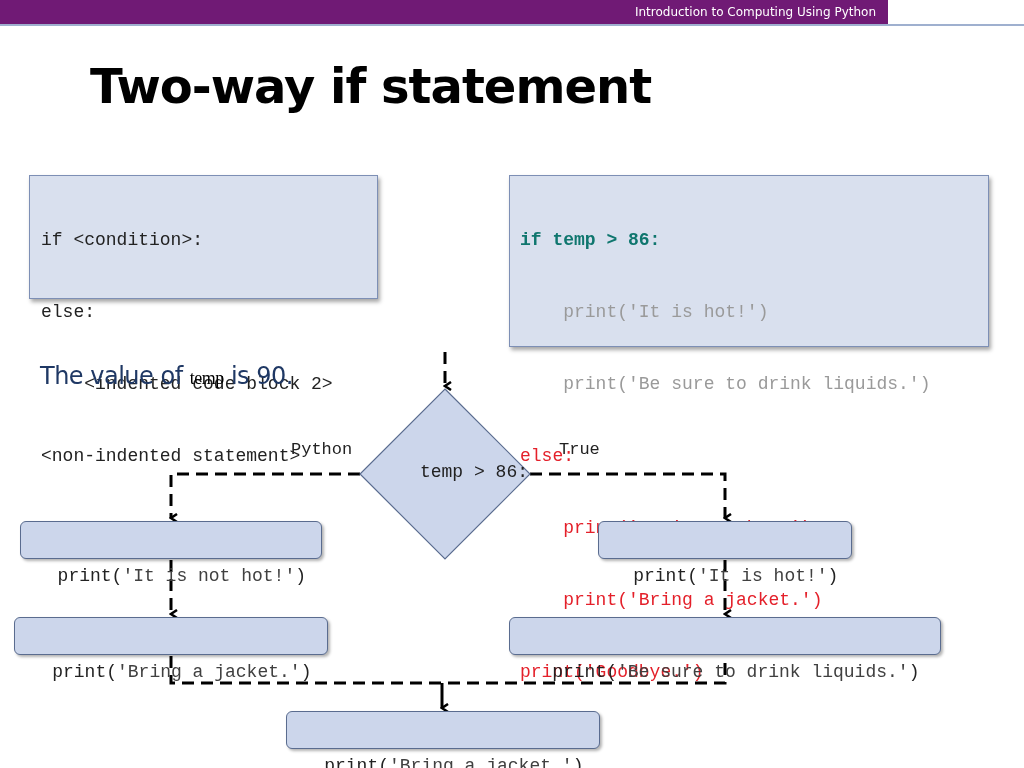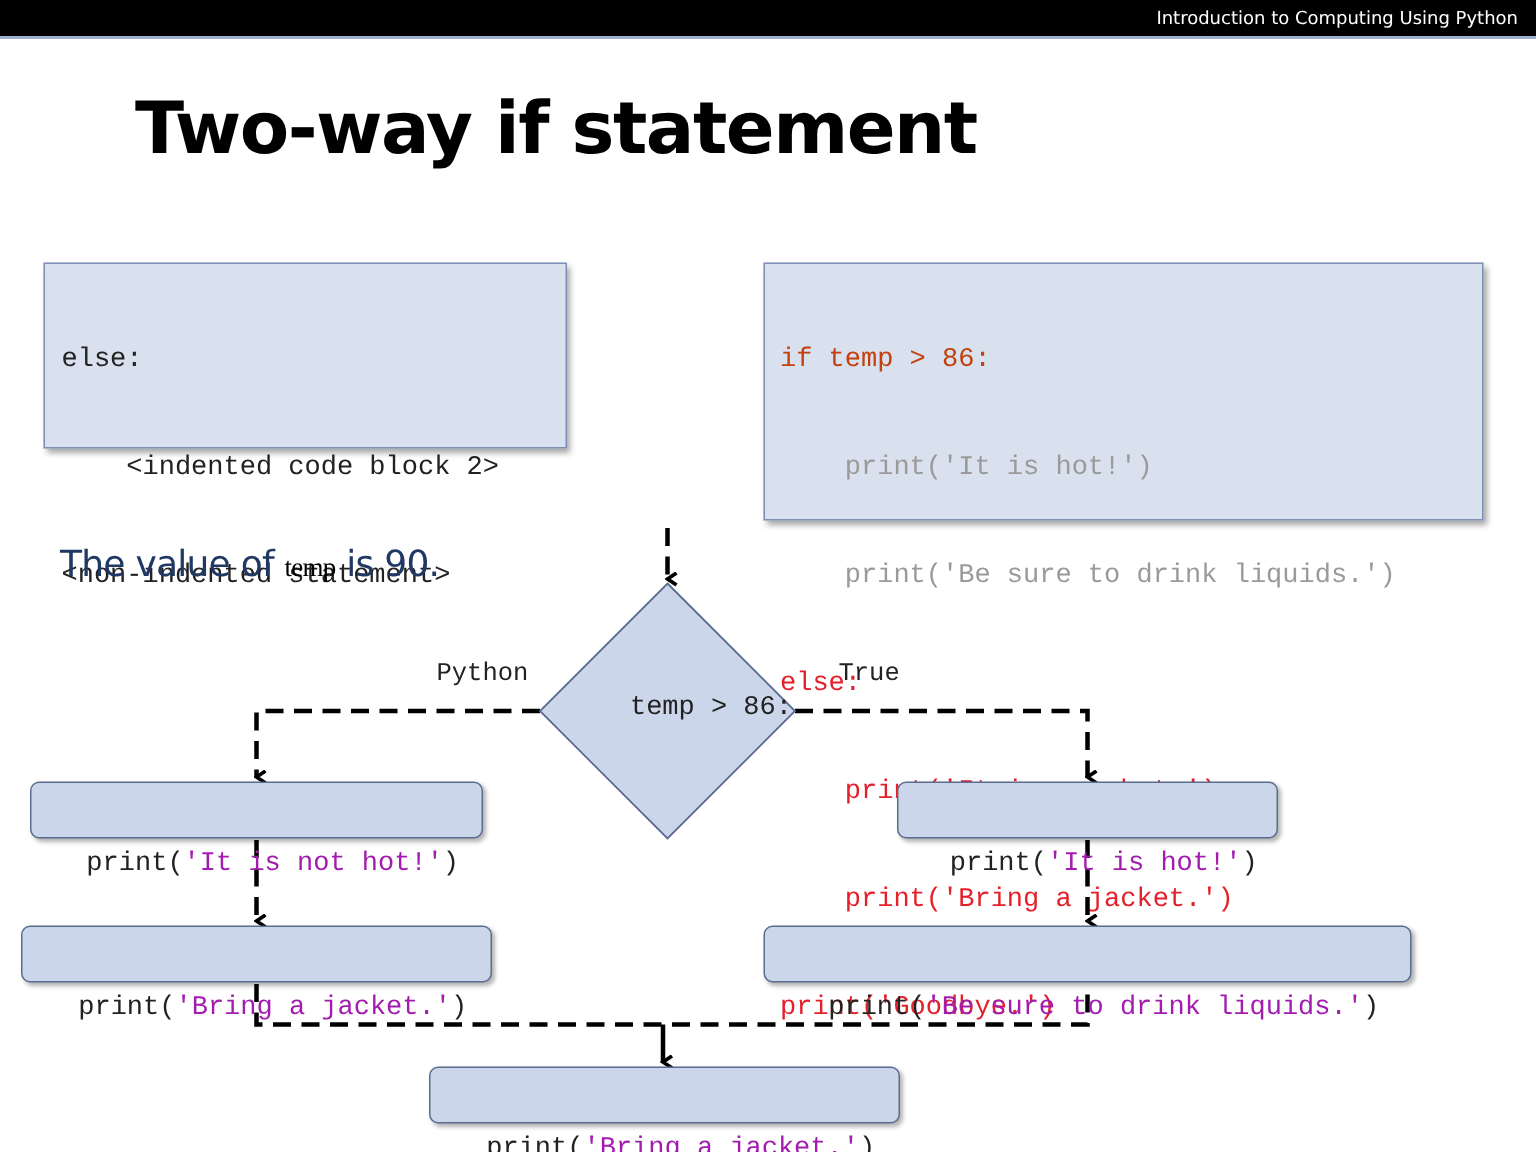--- a/index.html
+++ b/index.html
@@ -1,51 +1,52 @@
 <!DOCTYPE html>
 <html><head>
 <meta charset="utf-8">
 <style>
   html, body { margin:0; padding:0; }
   body { width:1024px; height:768px; position:relative; background:#ffffff; overflow:hidden; font-family:"Liberation Sans", sans-serif; }
-  .topbar { position:absolute; left:0; top:0; width:1024px; height:24px; background:#000000; }
+  .topbar { position:absolute; left:0; top:0; width:888px; height:24px; background:#701a75; }
   .topbar-line { position:absolute; left:0; top:24px; width:1024px; height:2px; background:#9fb0cf; }
   .course { position:absolute; right:12px; top:5px; color:#ffffff; font-size:12px; font-family:"DejaVu Sans", sans-serif; }
   .title { position:absolute; left:90px; top:58px; font-size:48px; font-weight:bold; color:#000; font-family:"DejaVu Sans", sans-serif; letter-spacing:-1px; }
   .codebox { position:absolute; background:#d9e0ee; border:1px solid #7d8fb5; box-shadow:2px 3px 4px rgba(0,0,0,0.35); font-family:"Liberation Mono", monospace; font-size:18px; line-height:24px; white-space:pre; }
   .syntax { left:29px; top:175px; width:336px; height:118px; padding:4px 0 0 11px; color:#222; }
   .example { left:509px; top:175px; width:468px; height:166px; padding:4px 0 0 10px; }
   .line { display:block; height:24px; }
   .value-text { position:absolute; left:40px; top:362px; font-size:24px; color:#1f3864; font-family:"DejaVu Sans", sans-serif; letter-spacing:-0.5px; }
   .value-text .mono { font-family:Liberation Serif, serif; font-size:18px; color:#000; }
   svg.flow { position:absolute; left:0; top:0; }
   .node { position:absolute; background:#ccd6eb; border:1px solid #5a6c8f; border-radius:6px; box-shadow:2px 2px 3px rgba(0,0,0,0.3); font-family:"Liberation Mono", monospace; font-size:18px; line-height:36px; text-align:center; white-space:pre; }
   .node .fn { color:#222;text-align:center; }
-  .node .str { color:#a21caf; }
+  .node .str { color:#404040; }
   .diamond-text { position:absolute; left:364px; top:462px; width:164px; text-align:right; font-family:"Liberation Mono", monospace; font-size:18px; color:#222; }
   .branch-label { position:absolute; font-family:"Liberation Mono", monospace; font-size:17px; color:#222; }
 </style>
 </head>
 <body>
 
 <div class="topbar">
   <span class="course">Introduction to Computing Using Python</span>
 </div>
 <div class="topbar-line"></div>
 
 <div class="title">Two-way if statement</div>
 
 <div class="codebox syntax">
+  <span class="line">if &lt;condition&gt;:</span>
   <span class="line">else:</span>
   <span class="line">    &lt;indented code block 2&gt;</span>
   <span class="line">&lt;non-indented statement&gt;</span>
 </div>
 
 <div class="codebox example">
-  <span class="line ex" style="color: #c2410c;">if temp &gt; 86:</span>
+  <span class="line ex" style="color: #0f766e; font-weight: bold;">if temp &gt; 86:</span>
   <span class="line ex" style="color: rgb(154, 154, 154);">    print('It is hot!')</span>
   <span class="line ex" style="color: rgb(154, 154, 154);">    print('Be sure to drink liquids.')</span>
   <span class="line ex" style="color: rgb(228, 32, 42);">else:</span>
   <span class="line ex" style="color: rgb(228, 32, 42);">    print('It is not hot.')</span>
   <span class="line ex" style="color: rgb(228, 32, 42);">    print('Bring a jacket.')</span>
   <span class="line ex" style="color: rgb(228, 32, 42);">print('Goodbye.')</span>
 </div>
 
 <div class="value-text">
   <span>The value of</span>

